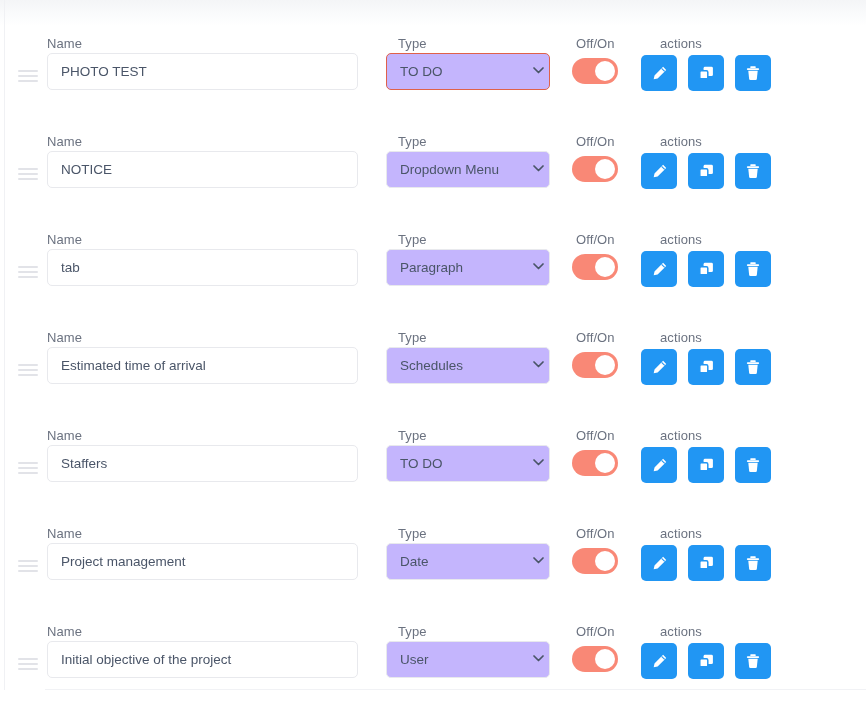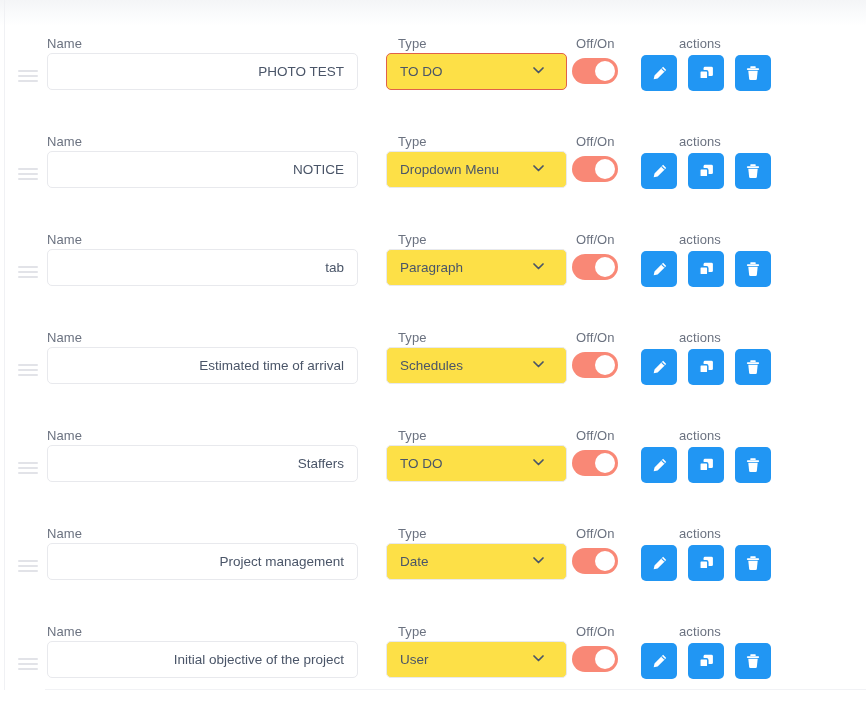--- a/index.html
+++ b/index.html
@@ -100,39 +100,38 @@
     width: 311px;
     height: 37px;
     border: 1px solid #e8e9ed;
     border-radius: 5px;
     background: #fff;
     font-family: "Liberation Sans", sans-serif;
     font-size: 13.5px;
     color: #4a5568;
     padding: 0 13px;
     outline: none;
-    text-align: right;
   }
 
   
   .type-cell { position: absolute; left: 386px; top: 0; width: 169px; }
   .type-cell .field-label { left: 12px; }
   .select-wrap {
     position: absolute;
     top: 25px;
     left: 0;
     width: 169px;
     height: 37px;
   }
   .type-select {
-    width: 181px;
+    width: 164px;
     height: 37px;
     border: 1px solid #e8e9ed;
     border-radius: 5px;
-    background: #fde047;
+    background: #c4b5fd;
     font-family: "Liberation Sans", sans-serif;
     font-size: 13.5px;
     color: #4a5568;
     padding: 0 28px 0 13px;
     outline: none;
     appearance: none;
     -webkit-appearance: none;
     -moz-appearance: none;
     cursor: pointer;
   }
@@ -169,21 +168,21 @@
     top: 3px;
     left: 23px;
     width: 20px;
     height: 20px;
     border-radius: 50%;
     background: #ffffff;
   }
 
   
   .actions-cell { position: absolute; left: 641px; top: 0; width: 135px; }
-  .actions-cell .field-label { left: 38px; }
+  .actions-cell .field-label { left: 19px; }
   .action-btns {
     position: absolute;
     top: 27px;
     left: 0;
     display: flex;
     gap: 11px;
   }
   .act-btn {
     width: 36px;
     height: 36px;

